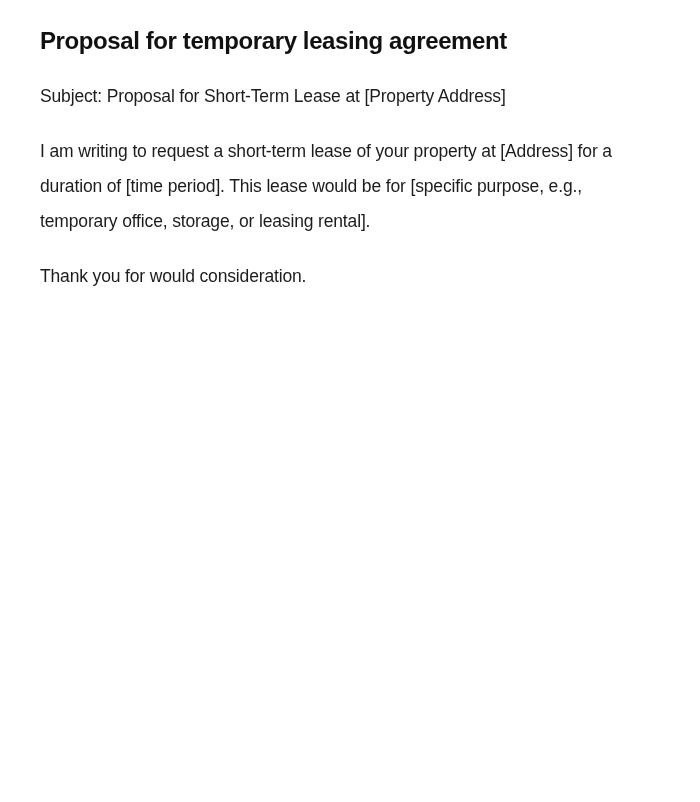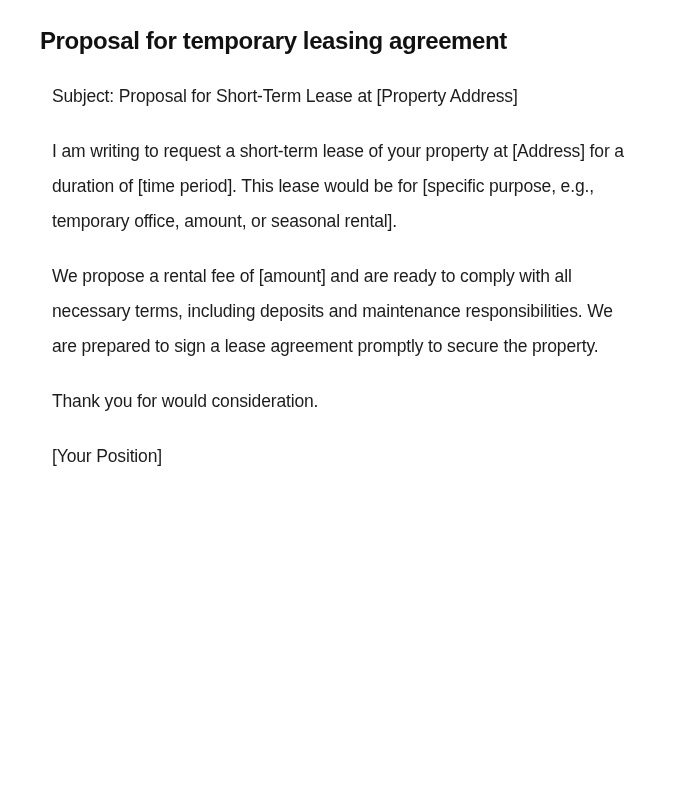--- a/index.html
+++ b/index.html
@@ -21,32 +21,30 @@
     font-size: 24px;
     font-weight: 700;
     line-height: 30px;
     margin: 0 0 23px 0;
     letter-spacing: -0.4px;
     color: #111111;
   }
   .doc-body p {
     font-size: 17.5px;
     line-height: 35px;
-    margin: 0 0 20px 12px;
+    margin: 0 0 20px 0;
     max-width: 590px;
     letter-spacing: -0.15px;
     font-weight: 400;
   }
 </style>
 </head>
 <body>
 
 <div class="page">
   <h1 class="doc-title">Proposal for temporary leasing agreement</h1>
 
   <div class="doc-body">
     <p>Subject: Proposal for Short-Term Lease at [Property Address]</p>
-    <p>I am writing to request a short-term lease of your property at [Address] for a duration of [time period]. This lease would be for [specific purpose, e.g., temporary office, amount, or seasonal rental].</p>
-    <p>We propose a rental fee of [amount] and are ready to comply with all necessary terms, including deposits and maintenance responsibilities. We are prepared to sign a lease agreement promptly to secure the property.</p>
+    <p>I am writing to request a short-term lease of your property at [Address] for a duration of [time period]. This lease would be for [specific purpose, e.g., temporary office, storage, or leasing rental].</p>
     <p>Thank you for would consideration.</p>
-    <p>[Your Position]</p>
   </div>
 </div>
 
 </body></html>

